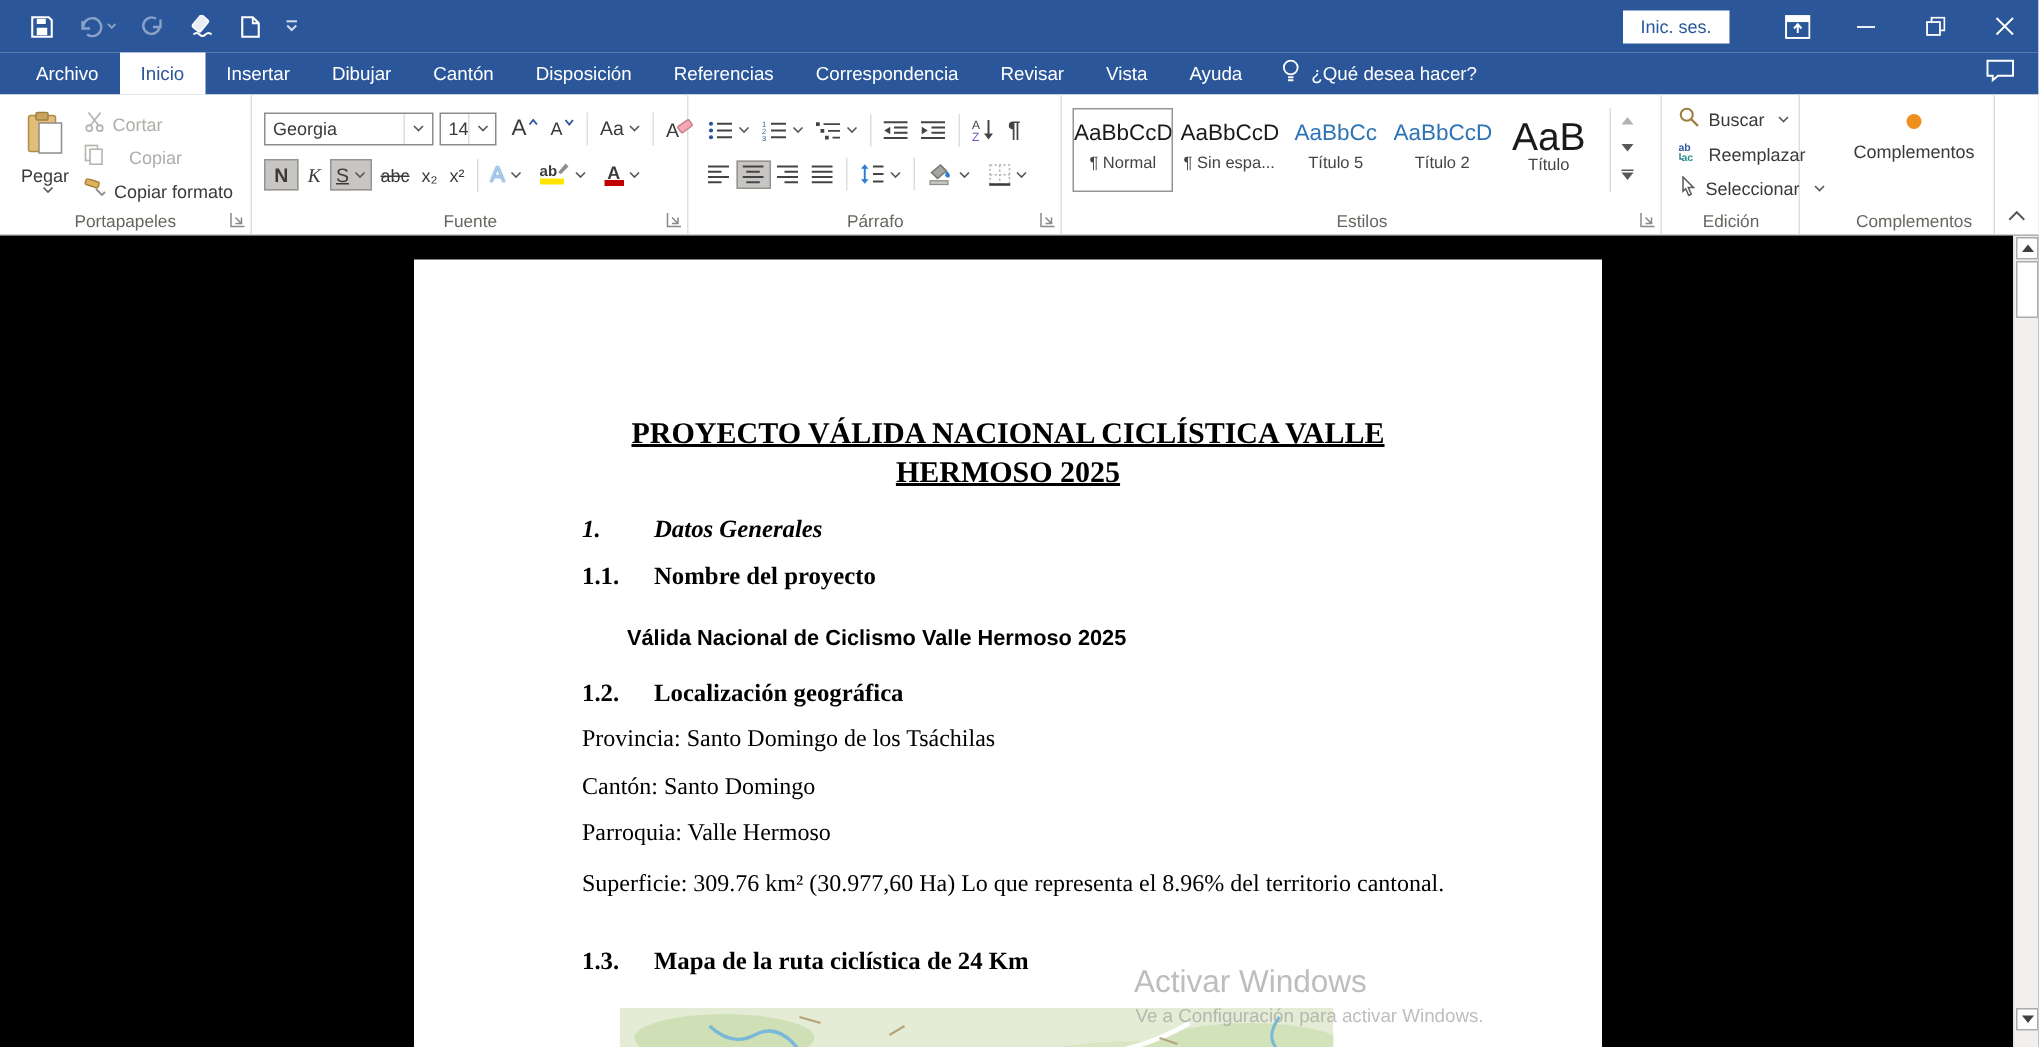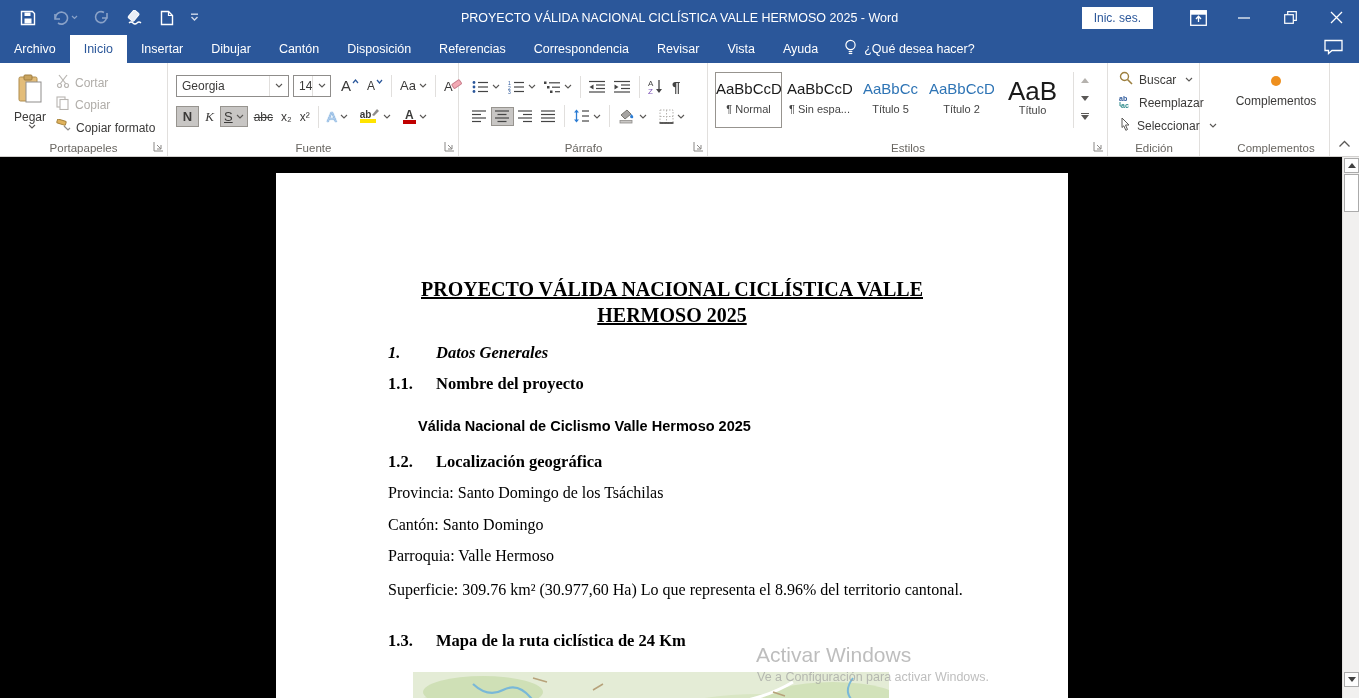--- a/index.html
+++ b/index.html
@@ -14,21 +14,21 @@
   .qat .ic { display:flex; align-items:center; }
   .win-title { position:absolute; left:0; right:0; text-align:center; color:#ffffff;
     font-size:12.5px; pointer-events:none; }
   .tb-right { position:absolute; right:0; top:0; height:35px; display:flex; align-items:center; }
   .signin { background:#ffffff; color:#2b579a; border:none; font-size:12px; padding:4px 12px;
     margin-right:22px; font-family:inherit; cursor:pointer; }
   .tb-btn { width:46px; height:35px; display:flex; align-items:center; justify-content:center; }
 
   
   .menubar { position:absolute; left:0; top:35px; width:100%; height:28px; background:#2b579a;
-    display:flex; align-items:stretch; }
+    display:flex; align-items:stretch; padding-left:10px; }
   .tab { color:#ffffff; font-size:12.5px; padding:0 14px; display:flex; align-items:center; }
   .tab.active { background:#ffffff; color:#2b579a; }
   .helpbox { display:flex; align-items:center; gap:7px; color:#ffffff; font-size:12.5px; padding:0 12px; }
   .comment-ic { position:absolute; right:16px; top:39px; }
 
   
   .ribbon { position:absolute; left:0; top:63px; width:100%; height:94px; background:#ffffff;
     border-bottom:1px solid #d2d0ce; color:#3b3a39; font-size:12px; }
   .grp { position:absolute; top:0; height:93px; border-right:1px solid #e1dfdd; }
   .grp-label { position:absolute; bottom:2px; left:0; width:100%; text-align:center;
@@ -125,21 +125,20 @@
             <path d="M8.5 1.5 v4 h4" fill="none" stroke="#fff" stroke-width="1.2"></path>
           </svg>
       </span>
       <span class="ic">
         <svg width="9" height="9" viewBox="0 0 9 9">
             <rect x="1" y="0.5" width="7" height="1.4" fill="#cfd9ea"></rect>
             <path d="M1.5 4 L4.5 7 L7.5 4" fill="none" stroke="#cfd9ea" stroke-width="1.4"></path>
           </svg>
       </span>
     </div>
-    <div class="win-title">PROYECTO VÁLIDA NACIONAL CICLÍSTICA VALLE HERMOSO 2025  -  Word</div>
     <div class="tb-right">
       <button class="signin">Inic. ses.</button>
       <span class="tb-btn">
         <svg width="17" height="16" viewBox="0 0 17 16">
             <rect x="0.7" y="0.7" width="15.6" height="14.6" fill="none" stroke="#fff" stroke-width="1.3"></rect>
             <rect x="0.7" y="0.7" width="15.6" height="4" fill="#fff"></rect>
             <path d="M8.5 12 V6.5 M6 9 L8.5 6.2 L11 9" fill="none" stroke="#fff" stroke-width="1.3"></path>
           </svg>
       </span>
       <span class="tb-btn">
@@ -212,21 +211,21 @@
         <span>
           <svg width="14" height="14" viewBox="0 0 14 14">
               <line x1="3" y1="1" x2="10" y2="10" stroke="#b8b5b1" stroke-width="1.2"></line>
               <line x1="11" y1="1" x2="4" y2="10" stroke="#b8b5b1" stroke-width="1.2"></line>
               <circle cx="3.5" cy="11.5" r="2" fill="none" stroke="#b8b5b1" stroke-width="1.2"></circle>
               <circle cx="10.5" cy="11.5" r="2" fill="none" stroke="#b8b5b1" stroke-width="1.2"></circle>
             </svg>
         </span>
         <span>Cortar</span>
       </div>
-      <div class="rrow dim" style="left:56px;top:33px;gap:5px;">
+      <div class="rrow dim" style="left:56px;top:33px;gap:16px;">
         <span>
           <svg width="14" height="14" viewBox="0 0 14 14">
               <rect x="1" y="1" width="8" height="10" fill="none" stroke="#b8b5b1" stroke-width="1.1"></rect>
               <rect x="4" y="3.5" width="8" height="10" fill="#fff" stroke="#b8b5b1" stroke-width="1.1"></rect>
             </svg>
         </span>
         <span>Copiar</span>
       </div>
       <div class="rrow" style="left:56px;top:56px;gap:5px;">
         <span>

